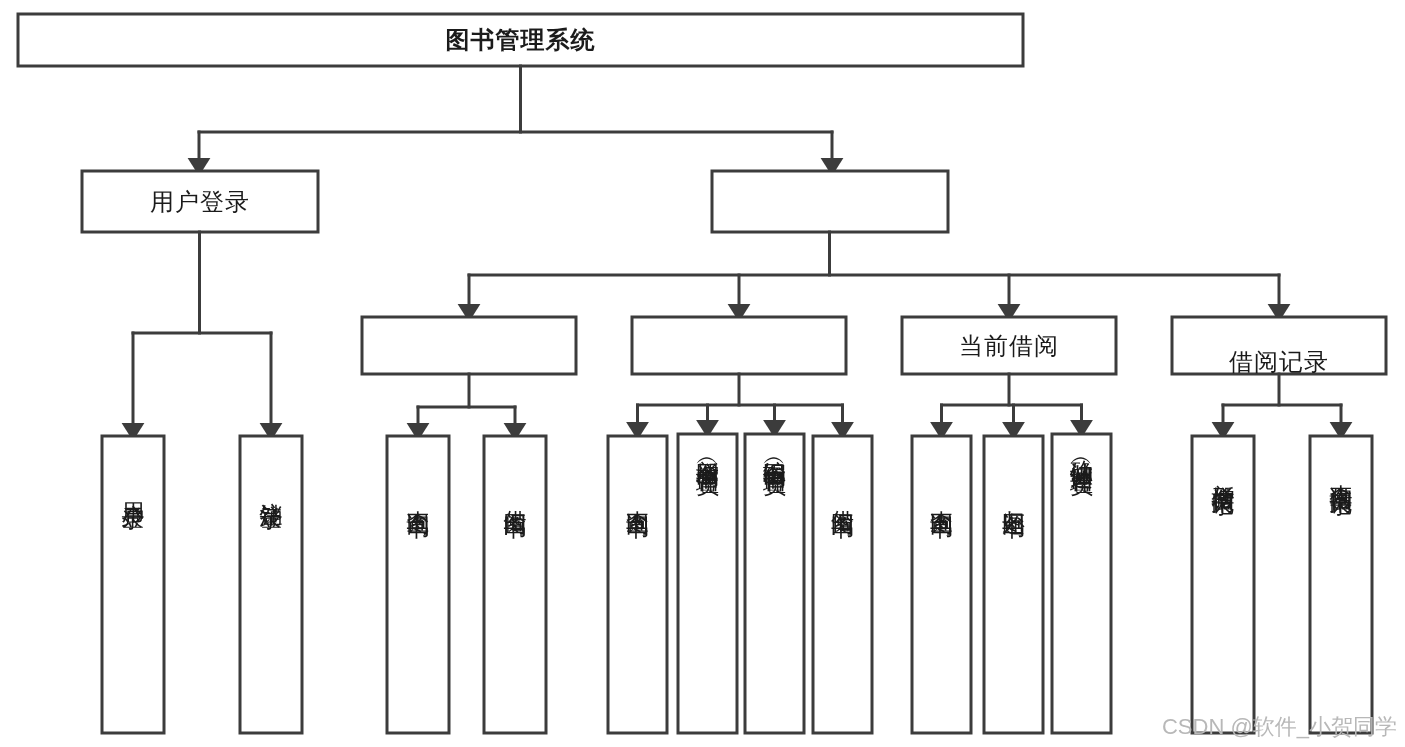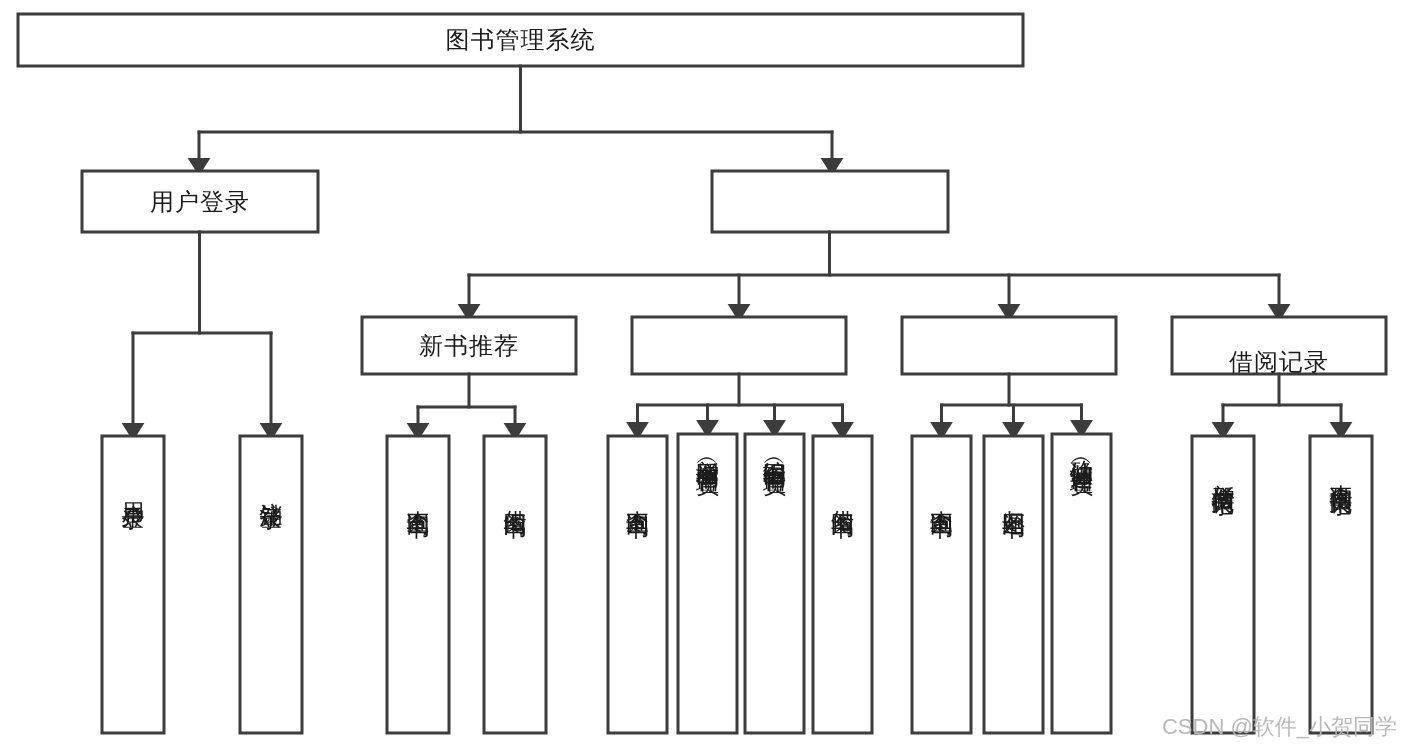--- a/index.html
+++ b/index.html
@@ -159,30 +159,30 @@
     <rect class="node-box" x="813" y="436" width="59" height="297"></rect>
 
     <rect class="node-box" x="912" y="436" width="59" height="297"></rect>
     <rect class="node-box" x="984" y="436" width="59" height="297"></rect>
     <rect class="node-box" x="1052" y="434" width="59" height="299"></rect>
 
     <rect class="node-box" x="1192" y="436" width="62" height="297"></rect>
     <rect class="node-box" x="1310" y="436" width="62" height="297"></rect>
   </svg>
 
-  <div class="hlabel-wrap" style="left:18px; top:14px; width:1005px; height:52px;">
+  <div class="hlabel-wrap" style="left:18px; top:14px; width:1005px; height:52px;font-weight:bold;">
     <span class="hlabel-inner">图书管理系统</span>
   </div>
 
   <div class="hlabel-wrap" style="left:82px; top:171px; width:236px; height:61px;">
     <span class="hlabel-inner">用户登录</span>
   </div>
 
-  <div class="hlabel-wrap" style="left:362px; top:317px; width:214px; height:57px;">
-    <span class="hlabel-inner">新书推荐</span>
+  <div class="hlabel-wrap" style="left:902px; top:317px; width:214px; height:57px;">
+    <span class="hlabel-inner">当前借阅</span>
   </div>
   <div class="hlabel-wrap" style="left:1172px; top:317px; width:214px; height:57px;margin-top:16px;">
     <span class="hlabel-inner">借阅记录</span>
   </div>
 
   <div class="vlabel-wrap" style="left:102px; top:484px; width:62px; height:245px;">
     <span class="vlabel-inner">用户登录</span>
   </div>
   <div class="vlabel-wrap" style="left:240px; top:484px; width:62px; height:245px;">
     <span class="vlabel-inner">注销登录</span>

